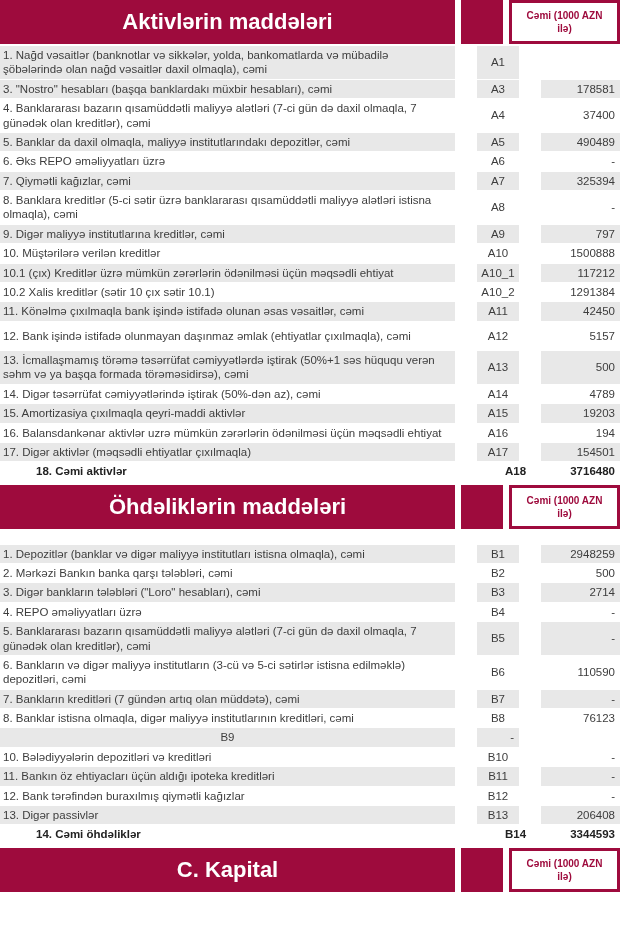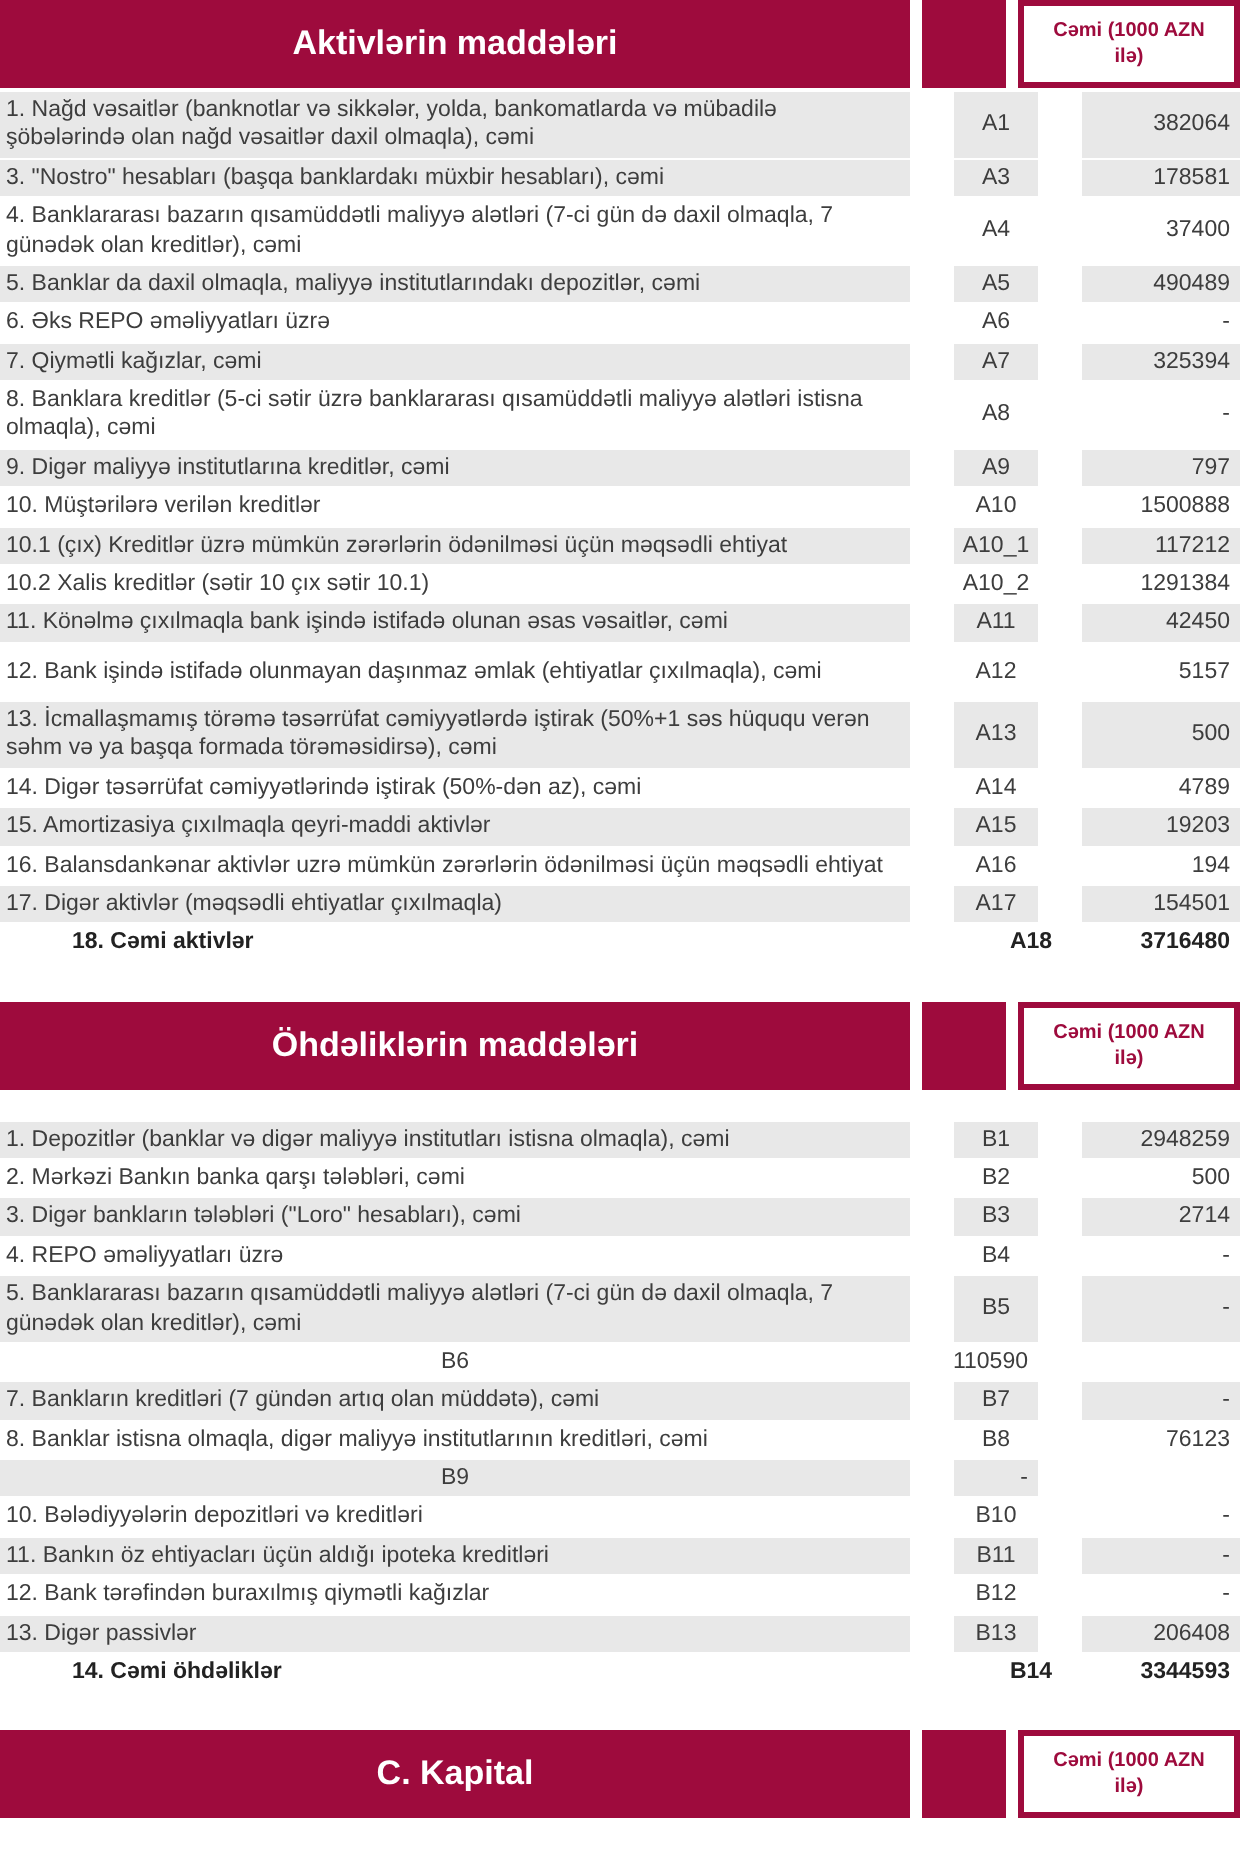--- a/index.html
+++ b/index.html
@@ -4,34 +4,34 @@
 <style>
   html,body{margin:0;padding:0;background:#ffffff;}
   body{
     width:620px;
     font-family:"Liberation Sans","DejaVu Sans",sans-serif;
     color:#3d3d3d;
     -webkit-font-smoothing:antialiased;
   }
   .page{width:620px;}
   .section{margin:0;}
-  .section.s2,.section.s3{margin-top:20px;}
+  .section.s2,.section.s3{margin-top:4px;}
 
   
   .hdr{
     display:grid;
     grid-template-columns:455px 42px 1fr;
     column-gap:6px;
     height:44px;
   }
   .hdr-title{
     background:var(--maroon);
     color:#ffffff;
     font-weight:bold;
-    font-size:17px;
+    font-size:22px;
     display:flex;align-items:center;justify-content:center;
   }
   .hdr-code{background:var(--maroon);}
   .hdr-unit{
     background:#ffffff;
     border:3px solid var(--maroon);
     color:var(--maroon);
     font-weight:bold;
     font-size:10px;
     line-height:1.3;
@@ -80,21 +80,20 @@
     <div class="hdr">
       <div class="hdr-title">Aktivlərin maddələri</div>
       <div class="hdr-code"></div>
       <div class="hdr-unit">Cəmi (1000 AZN ilə)</div>
     </div>
     <div class="post-hdr-gap"></div>
     <div class="rows">
         <div class="row shade">
           <div class="cell label">1. Nağd vəsaitlər (banknotlar və sikkələr, yolda, bankomatlarda və mübadilə şöbələrində olan nağd vəsaitlər daxil olmaqla), cəmi</div>
           <div class="cell code">A1</div>
-          <div class="cell value">382064</div>
         </div>
         <div class="row shade">
           <div class="cell label">3. "Nostro" hesabları (başqa banklardakı müxbir hesabları), cəmi</div>
           <div class="cell code">A3</div>
           <div class="cell value">178581</div>
         </div>
         <div class="row">
           <div class="cell label">4. Banklararası bazarın qısamüddətli maliyyə alətləri (7-ci gün də daxil olmaqla, 7 günədək olan kreditlər), cəmi</div>
           <div class="cell code">A4</div>
           <div class="cell value">37400</div>
@@ -209,20 +208,21 @@
           <div class="cell label">4. REPO əməliyyatları  üzrə</div>
           <div class="cell code">B4</div>
           <div class="cell value">-</div>
         </div>
         <div class="row shade">
           <div class="cell label">5. Banklararası bazarın qısamüddətli maliyyə alətləri (7-ci gün də daxil olmaqla, 7 günədək olan kreditlər), cəmi</div>
           <div class="cell code">B5</div>
           <div class="cell value">-</div>
         </div>
         <div class="row">
+          <div class="cell label">6. Bankların və digər maliyyə institutların (3-cü və 5-ci sətirlər istisna edilməklə) depozitləri, cəmi</div>
           <div class="cell code">B6</div>
           <div class="cell value">110590</div>
         </div>
         <div class="row shade">
           <div class="cell label">7. Bankların kreditləri (7 gündən artıq olan müddətə), cəmi</div>
           <div class="cell code">B7</div>
           <div class="cell value">-</div>
         </div>
         <div class="row">
           <div class="cell label">8. Banklar istisna olmaqla, digər maliyyə institutlarının kreditləri, cəmi</div>

